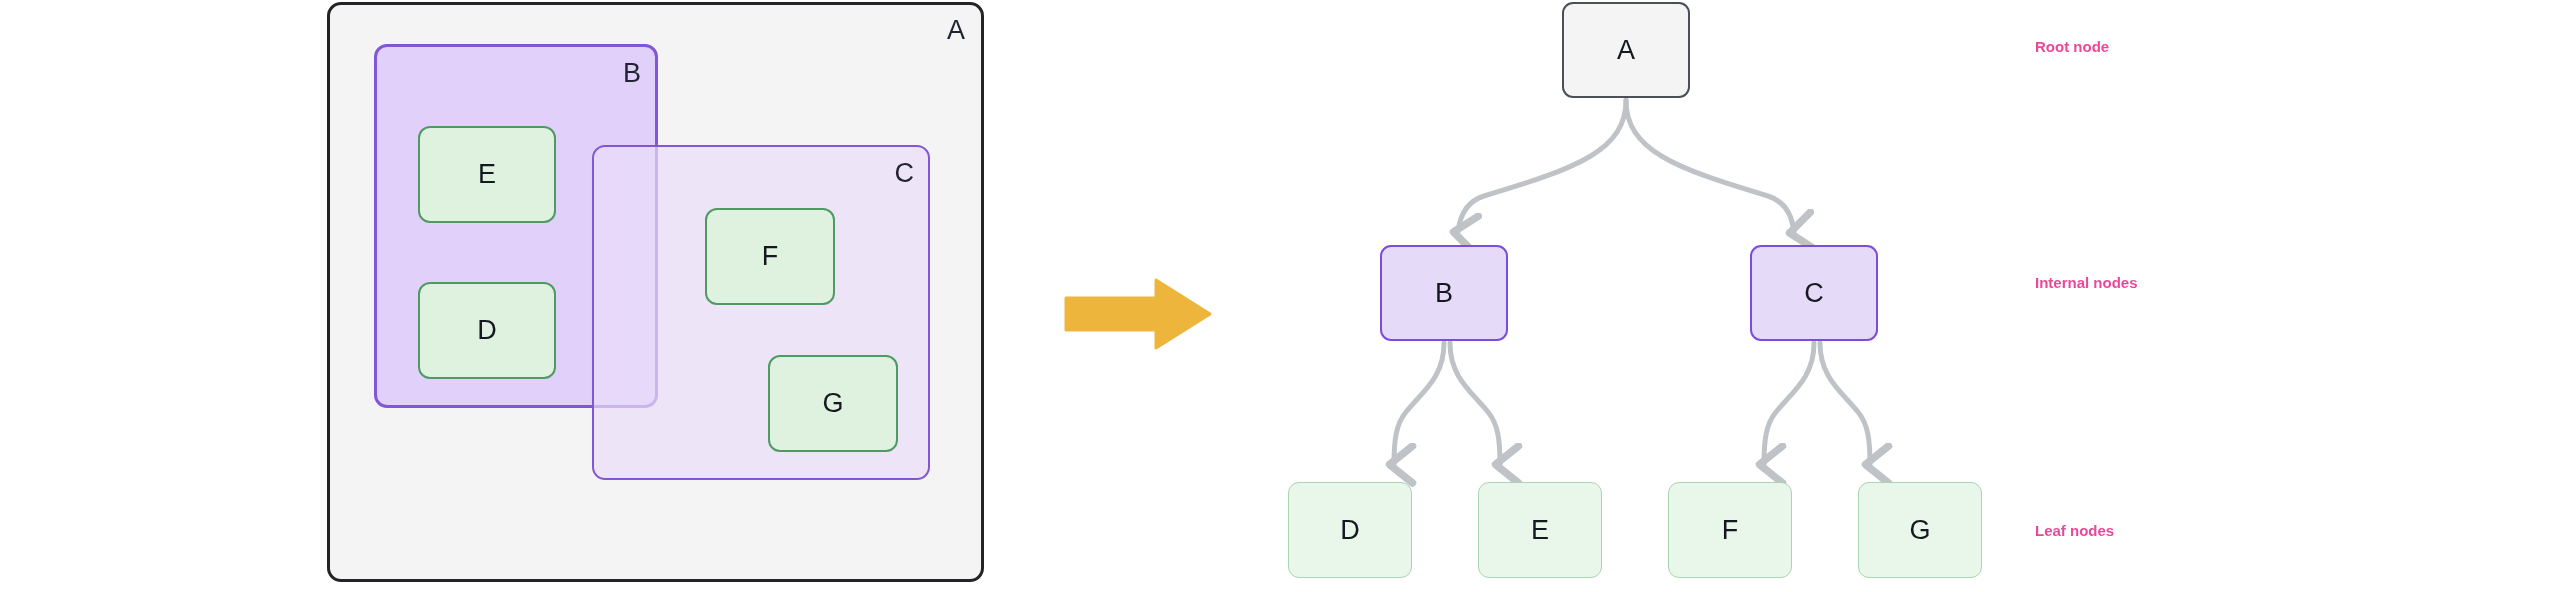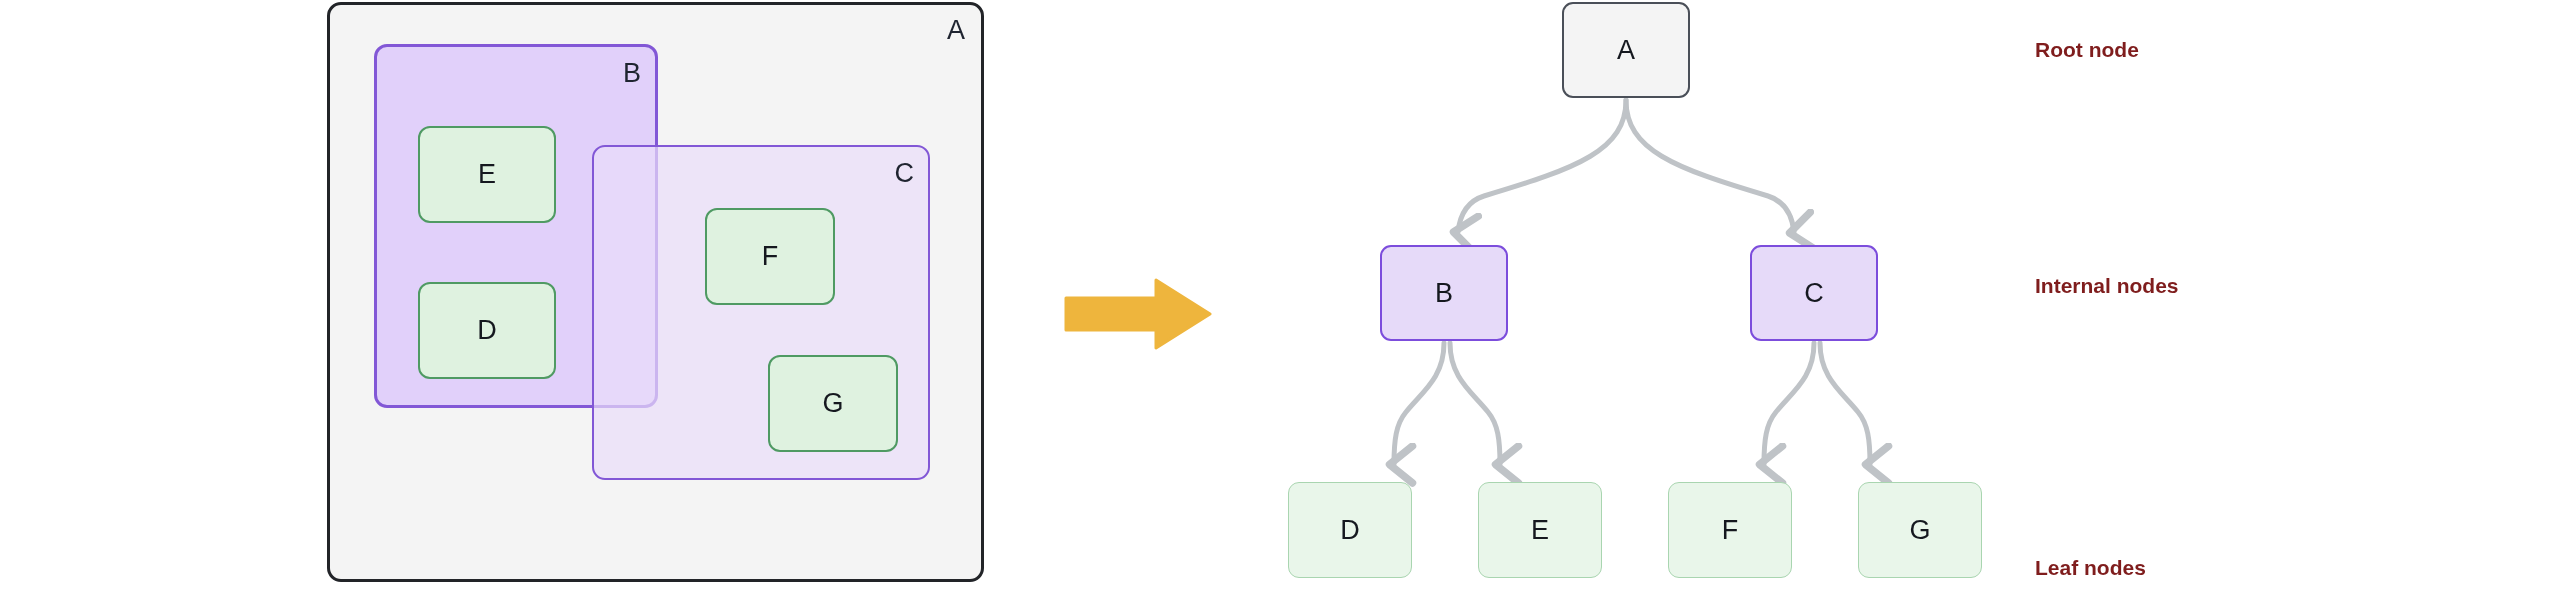--- a/index.html
+++ b/index.html
@@ -124,29 +124,29 @@
   #node-b { left: 1380px; top: 245px; width: 128px; height: 96px; }
   #node-c { left: 1750px; top: 245px; width: 128px; height: 96px; }
   #node-d { left: 1288px; top: 482px; width: 124px; height: 96px; }
   #node-e { left: 1478px; top: 482px; width: 124px; height: 96px; }
   #node-f { left: 1668px; top: 482px; width: 124px; height: 96px; }
   #node-g { left: 1858px; top: 482px; width: 124px; height: 96px; }
 
   
   .tier-label {
     position: absolute;
-    font-size: 21px;
+    font-size: 15px;
     font-weight: bold;
-    color: #7f1d1d;
+    color: #ec4899;
     font-family: "Liberation Sans", sans-serif;
     white-space: nowrap;
   }
   #tier-root     { left: 2035px; top: 38px; }
   #tier-internal { left: 2035px; top: 274px; }
-  #tier-leaf     { left: 2035px; top: 522px; margin-top: 34px; }
+  #tier-leaf     { left: 2035px; top: 522px; }
 </style>
 </head>
 <body>
 
 <div id="stage">
 
   <div id="box-a" class="set-box">
     <span id="label-a" class="set-label">A</span>
   </div>
 

